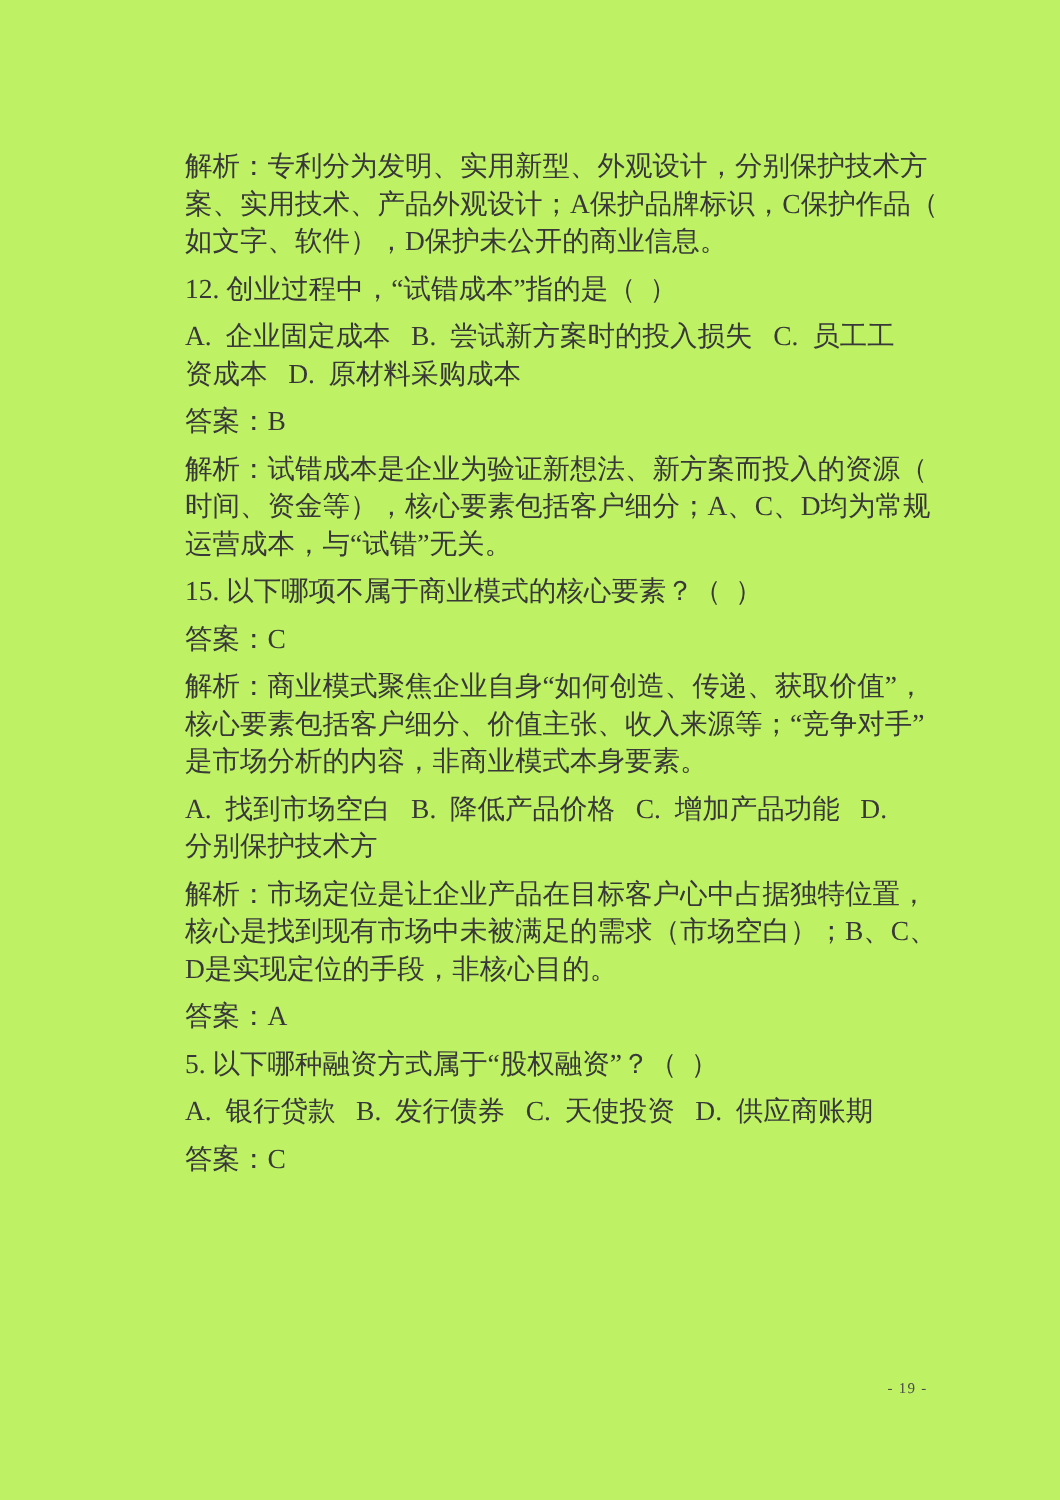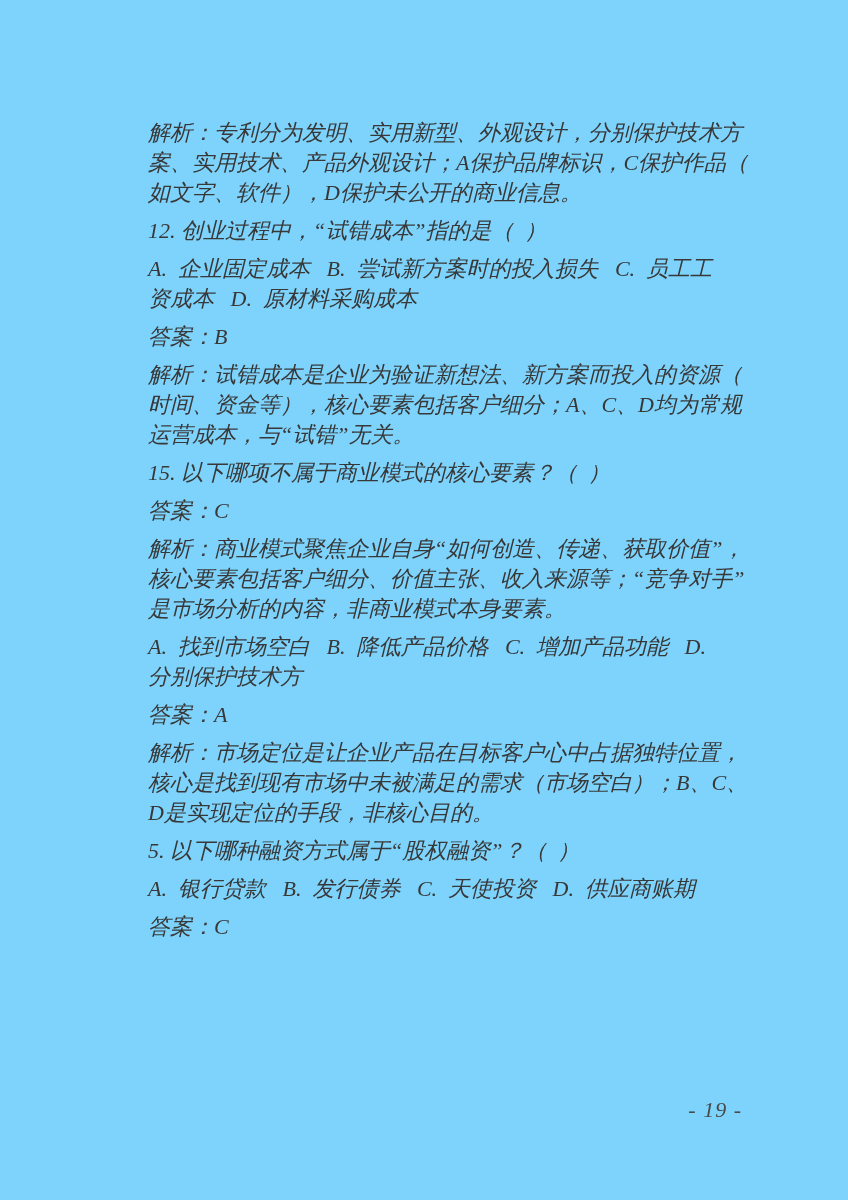--- a/index.html
+++ b/index.html
@@ -4,45 +4,44 @@
 <style>
   html, body {
     margin: 0;
     padding: 0;
     background: #ffffff;
   }
   .page {
     position: relative;
     width: 848px;
     height: 1200px;
-    background: #7dd3fc;
+    background: #bef264;
     overflow: hidden;
     font-family: "Liberation Serif", "DejaVu Serif", serif;
-    font-style: italic;
   }
   .page-content {
     position: absolute;
     left: 148px;
     top: 118px;
     width: 604px;
     color: #383838;
     font-size: 22px;
     line-height: 30px;
   }
   .para {
     margin: 0 0 8px 0;
     white-space: pre-wrap;
     text-align: left;
   }
   .page-footer {
     position: absolute;
     top: 1100px;
     right: 106px;
     color: #4a4a4a;
-    font-size: 22px;
+    font-size: 12px;
     line-height: 20px;
     letter-spacing: 1px;
   }
 </style>
 </head>
 <body>
 
 <div class="page">
 
   <div class="page-content">
@@ -68,25 +67,25 @@
     <p class="para">答案：C</p>
 
     <p class="para">解析：商业模式聚焦企业自身“如何创造、传递、获取价值”，
 核心要素包括客户细分、价值主张、收入来源等；“竞争对手”
 是市场分析的内容，非商业模式本身要素。</p>
 
 
     <p class="para">A.  找到市场空白   B.  降低产品价格   C.  增加产品功能   D.
 分别保护技术方</p>
 
-    <p class="para">答案：A</p>
-
     <p class="para">解析：市场定位是让企业产品在目标客户心中占据独特位置，
 核心是找到现有市场中未被满足的需求（市场空白）；B、C、
 D是实现定位的手段，非核心目的。</p>
+
+    <p class="para">答案：A</p>
 
     <p class="para">5. 以下哪种融资方式属于“股权融资”？（  ）</p>
 
     <p class="para">A.  银行贷款   B.  发行债券   C.  天使投资   D.  供应商账期</p>
 
     <p class="para">答案：C</p>
 
   </div>
 
   <div class="page-footer">- 19 -</div>

